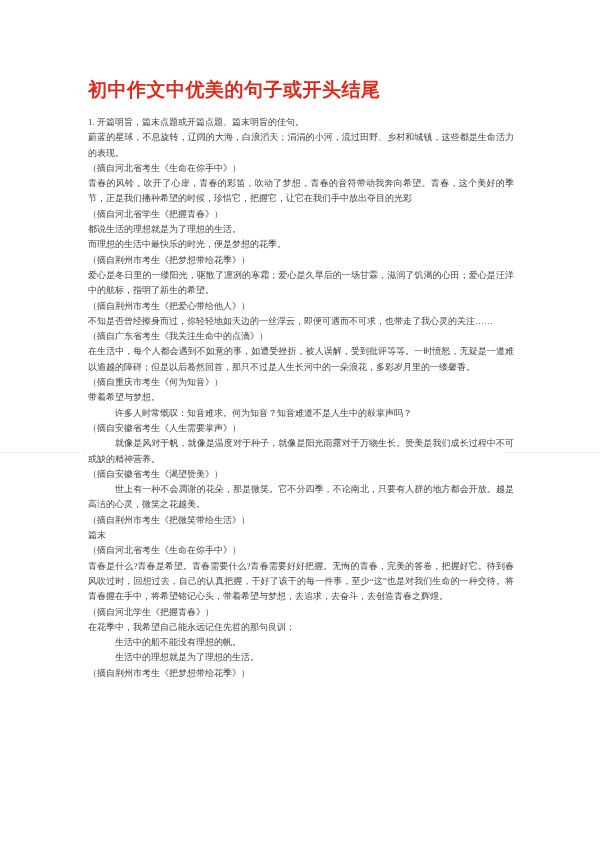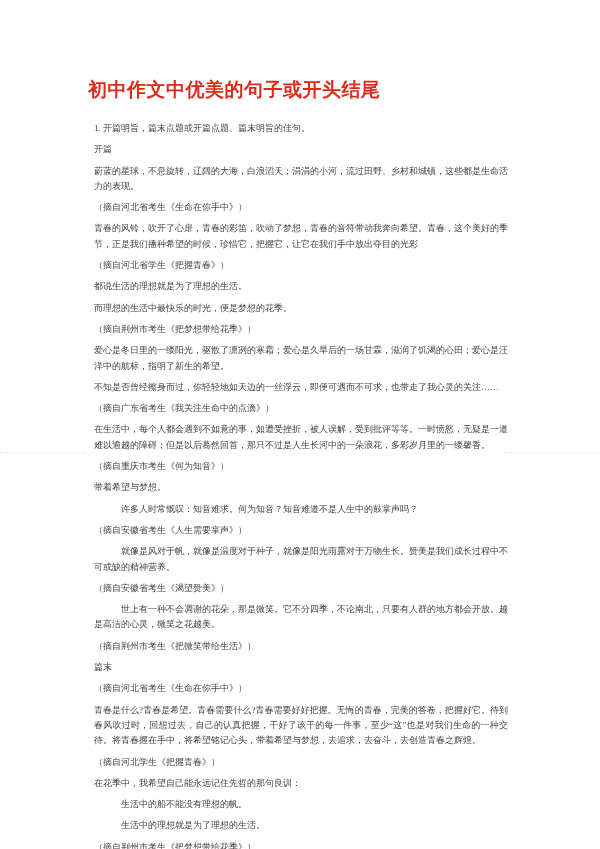--- a/index.html
+++ b/index.html
@@ -27,21 +27,21 @@
     position: absolute;
     left: 88px;
     top: 115px;
     width: 426px;
     color: #3f3f3f;
     font-size: 9px;
     line-height: 15.3px;
     font-family: "Liberation Serif", "DejaVu Serif", serif;
     text-align: justify;
   }
-  .doc-body p { margin: 6px; }
+  .doc-body p { margin: 0; }
   .line { color: #3f3f3f; }
   .indent-1 { text-indent: 9px; }
   .indent-2 { text-indent: 27px; }
   .gap-above { margin-top: 15.3px !important; }
   .artifact {
     position: absolute;
     top: 452px;
     height: 0;
     border-top: 1px dotted #e3e3e3;
   }
@@ -49,29 +49,29 @@
   .artifact-right { left: 504px; width: 96px; }
 </style>
 </head>
 <body>
 
 <div class="page">
   <h1 class="doc-title" style="color: rgb(223, 42, 27); text-align: center;">初中作文中优美的句子或开头结尾</h1>
   <div class="doc-body">
     <p class="line">1. 开篇明旨，篇末点题或开篇点题、篇末明旨的佳句。</p>
     <div id="sections">
-        <p class="line section-heading">开篇</p>
         <p class="line body-line">蔚蓝的星球，不息旋转，辽阔的大海，白浪滔天；涓涓的小河，流过田野、乡村和城镇，这些都是生命活力的表现。</p>
         <p class="line source-line">（摘自河北省考生《生命在你手中》）</p>
         <p class="line body-line">青春的风铃，吹开了心扉，青春的彩笛，吹动了梦想，青春的音符带动我奔向希望。青春，这个美好的季节，正是我们播种希望的时候，珍惜它，把握它，让它在我们手中放出夺目的光彩</p>
         <p class="line source-line">（摘自河北省学生《把握青春》）</p>
         <p class="line body-line">都说生活的理想就是为了理想的生活。</p>
         <p class="line body-line">而理想的生活中最快乐的时光，便是梦想的花季。</p>
         <p class="line source-line">（摘自荆州市考生《把梦想带给花季》）</p>
         <p class="line body-line">爱心是冬日里的一缕阳光，驱散了凛冽的寒霜；爱心是久旱后的一场甘霖，滋润了饥渴的心田；爱心是汪洋中的航标，指明了新生的希望。</p>
+        <p class="line source-line">（摘自荆州市考生《把爱心带给他人》）</p>
         <p class="line body-line">不知是否曾经擦身而过，你轻轻地如天边的一丝浮云，即便可遇而不可求，也带走了我心灵的关注……</p>
         <p class="line source-line">（摘自广东省考生《我关注生命中的点滴》）</p>
         <p class="line body-line">在生活中，每个人都会遇到不如意的事，如遭受挫折，被人误解，受到批评等等。一时愤怒，无疑是一道难以逾越的障碍；但是以后蓦然回首，那只不过是人生长河中的一朵浪花，多彩岁月里的一缕馨香。</p>
         <p class="line source-line">（摘自重庆市考生《何为知音》）</p>
         <p class="line body-line">带着希望与梦想。</p>
         <p class="line body-line indent-2">许多人时常慨叹：知音难求。何为知音？知音难道不是人生中的鼓掌声吗？</p>
         <p class="line source-line">（摘自安徽省考生《人生需要掌声》）</p>
         <p class="line body-line indent-2">就像是风对于帆，就像是温度对于种子，就像是阳光雨露对于万物生长。赞美是我们成长过程中不可或缺的精神营养。</p>
         <p class="line source-line">（摘自安徽省考生《渴望赞美》）</p>
         <p class="line body-line indent-2">世上有一种不会凋谢的花朵，那是微笑。它不分四季，不论南北，只要有人群的地方都会开放。越是高洁的心灵，微笑之花越美。</p>

